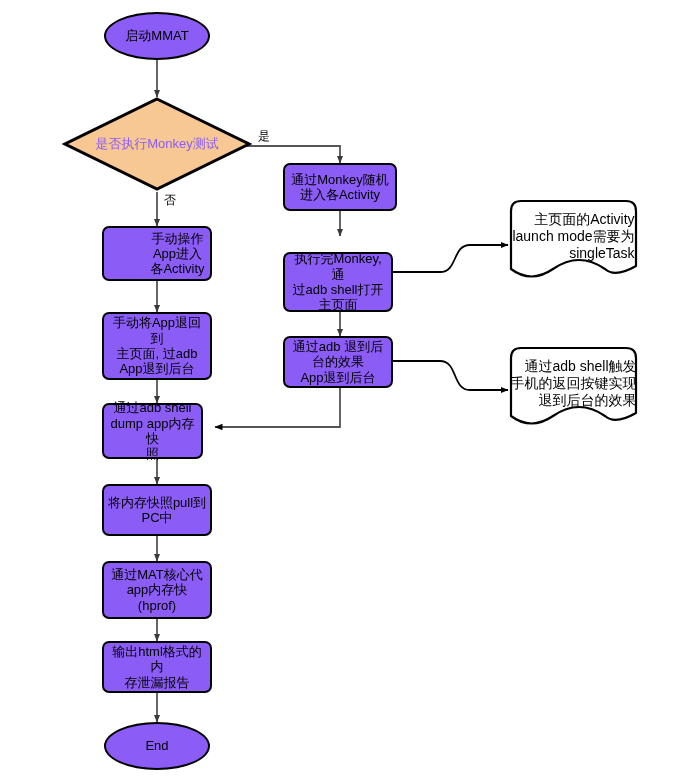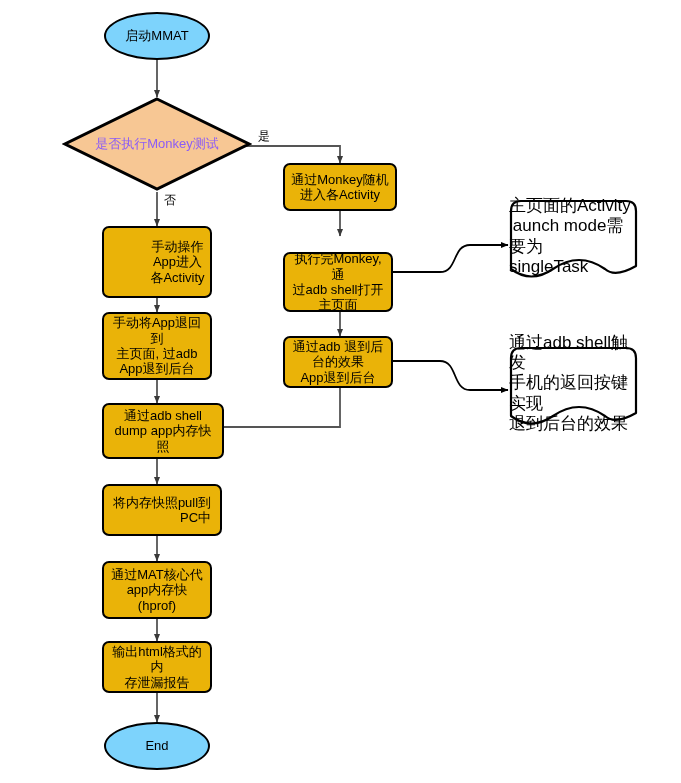--- a/index.html
+++ b/index.html
@@ -31,27 +31,27 @@
     box-sizing: border-box;
     display: flex;
     align-items: center;
     justify-content: center;
     text-align: center;
     color: #000000;
     line-height: 1.18;
     white-space: pre-line;
   }
   .terminal {
-    background: #7dd3fc;
+    background: #8b5cf6;
     border: 2px solid #000000;
     border-radius: 50%;
     font-size: 13px;
   }
   .process {
-    background: #eab308;
+    background: #8b5cf6;
     border: 2px solid #000000;
     border-radius: 7px;
     font-size: 13px;
     padding: 2px 3px;
   }
   .decision-wrap {
     position: absolute;
   }
   .decision-shape {
     position: absolute;
@@ -81,23 +81,23 @@
   }
   .note-label {
     position: absolute;
     left: 0;
     top: 0;
     width: 100%;
     height: 100%;
     display: flex;
     align-items: center;
     justify-content: center;
-    font-size: 17px;
+    font-size: 14px;
     color: #000000;
-    text-align: left;
+    text-align: right;
     white-space: pre-line;
     line-height: 1.2;
     padding-bottom: 6px;
     box-sizing: border-box;
   }
   .edge-label {
     position: absolute;
     font-size: 12px;
     color: #000000;
     background: transparent;
@@ -163,32 +163,32 @@
   <div class="node process" style="left:283px; top:163px; width:114px; height:48px;">通过Monkey随机
 进入各Activity</div>
 
   <div class="node process" style="left:283px; top:252px; width:110px; height:60px;">执行完Monkey,通
 过adb shell打开
 主页面</div>
 
   <div class="node process" style="left:283px; top:336px; width:110px; height:52px;">通过adb 退到后台的效果
 App退到后台</div>
 
-  <div class="node process" style="left:102px; top:226px; width:110px; height:72px;padding-left:44px;">手动操作App进入
+  <div class="node process" style="left:102px; top:226px; width:110px; height:55px;padding-left:44px;">手动操作App进入
 各Activity</div>
 
   <div class="node process" style="left:102px; top:312px; width:110px; height:68px;">手动将App退回到
 主页面, 过adb
 App退到后台</div>
 
-  <div class="node process" style="left:102px; top:403px; width:122px; height:56px;">通过adb shell
+  <div class="node process" style="left:102px; top:403px; width:101px; height:56px;">通过adb shell
 dump app内存快
 照</div>
 
-  <div class="node process" style="left:102px; top:484px; width:120px; height:52px;text-align:right;">将内存快照pull到
+  <div class="node process" style="left:102px; top:484px; width:110px; height:52px;">将内存快照pull到
 PC中</div>
 
   <div class="node process" style="left:102px; top:561px; width:110px; height:58px;">通过MAT核心代
 app内存快
 (hprof)</div>
 
   <div class="node process" style="left:102px; top:641px; width:110px; height:52px;">输出html格式的内
 存泄漏报告</div>
 
   <div class="node terminal" style="left:104px; top:722px; width:106px; height:48px;">End</div>

